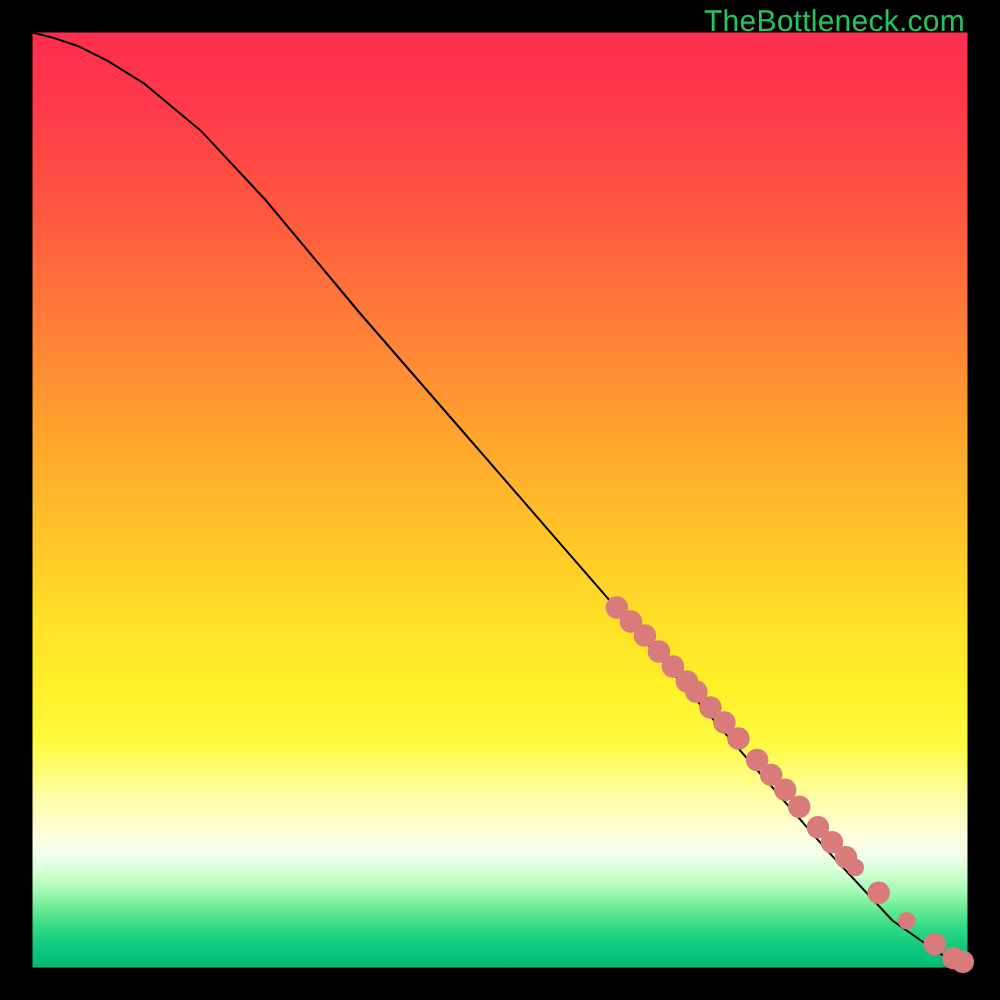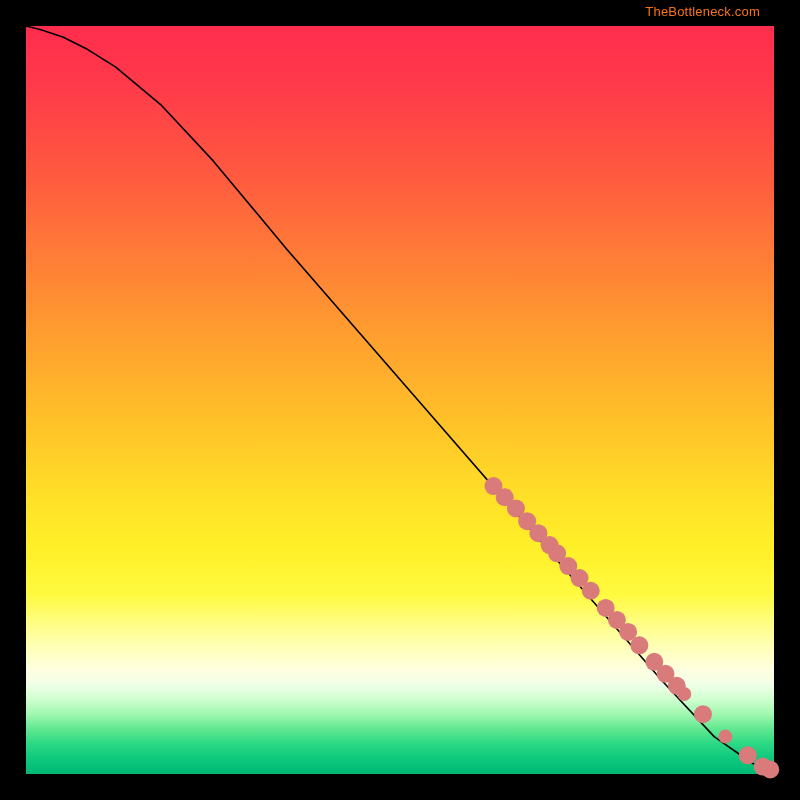--- a/index.html
+++ b/index.html
@@ -27,24 +27,24 @@
       #a0f8b0 92%,
       #60e890 94%,
       #2bd884 96%,
       #0cc87c 98%,
       #00b873 100%
     );
   }
   .watermark {
     position: absolute;
     top: 4px;
-    right: 40px;
+    right: 28px;
     font-family: Arial, Helvetica, sans-serif;
-    font-size: 13px;
-    color: #f97316;
+    font-size: 24px;
+    color: #22c55e;
     letter-spacing: 0.2px;
   }
   svg.plot {
     position: absolute;
     left: 26px;
     top: 26px;
     width: 748px;
     height: 748px;
     overflow: visible;
   }

